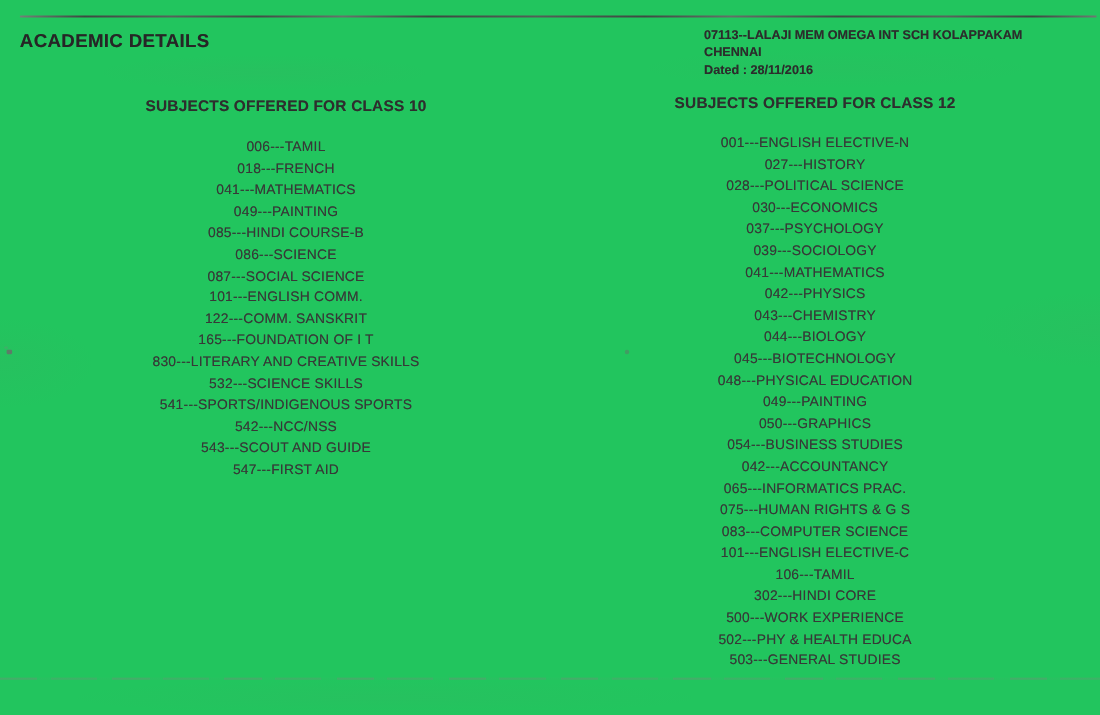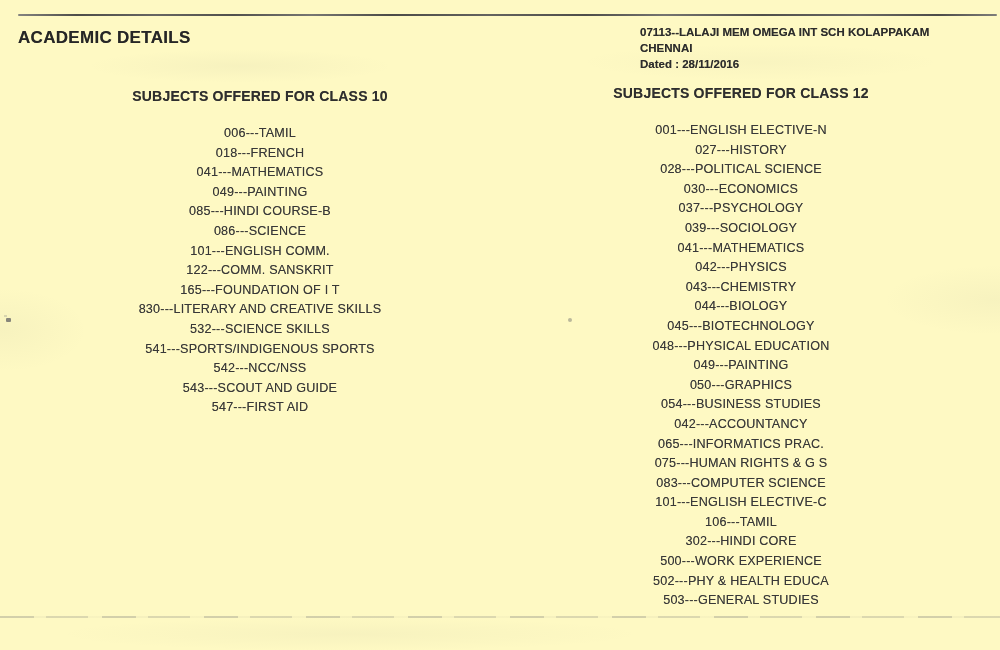--- a/index.html
+++ b/index.html
@@ -1,20 +1,20 @@
 <!DOCTYPE html>
 <html><head>
 <meta charset="utf-8">
 <style>
   html, body { margin: 0; padding: 0; background: #e8e8e6; }
   .page {
     position: relative;
     width: 1000px;
     height: 650px;
-    background: #fef9c3;
+    background: #22c55e;
     overflow: hidden;
     font-family: "Liberation Sans", sans-serif;
   }
   
   .page::before {
     content: "";
     position: absolute;
     inset: 0;
     background:
       radial-gradient(ellipse 220px 24px at 240px 66px, rgba(120,120,112,0.055), transparent 70%),
@@ -114,20 +114,21 @@
 
   <section class="column column-left">
     <h2 class="section-heading">SUBJECTS OFFERED FOR CLASS 10</h2>
     <ul class="subject-list">
         <li>006---TAMIL</li>
         <li>018---FRENCH</li>
         <li>041---MATHEMATICS</li>
         <li>049---PAINTING</li>
         <li>085---HINDI COURSE-B</li>
         <li>086---SCIENCE</li>
+        <li>087---SOCIAL SCIENCE</li>
         <li>101---ENGLISH COMM.</li>
         <li>122---COMM. SANSKRIT</li>
         <li>165---FOUNDATION OF I T</li>
         <li>830---LITERARY AND CREATIVE SKILLS</li>
         <li>532---SCIENCE SKILLS</li>
         <li>541---SPORTS/INDIGENOUS SPORTS</li>
         <li>542---NCC/NSS</li>
         <li>543---SCOUT AND GUIDE</li>
         <li>547---FIRST AID</li>
       </ul>

